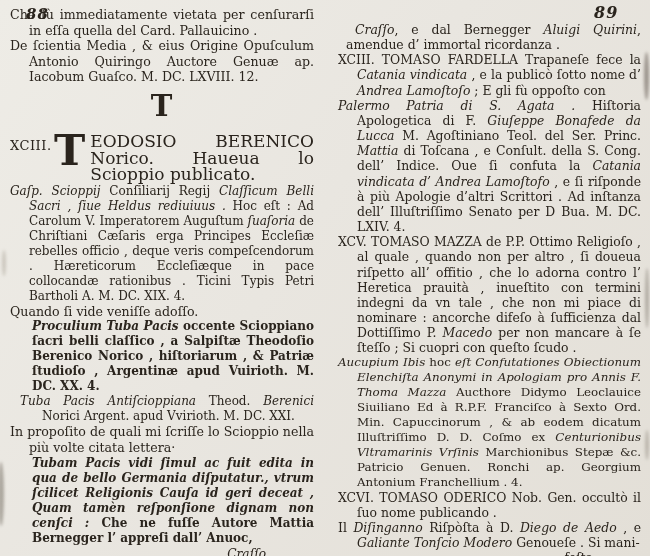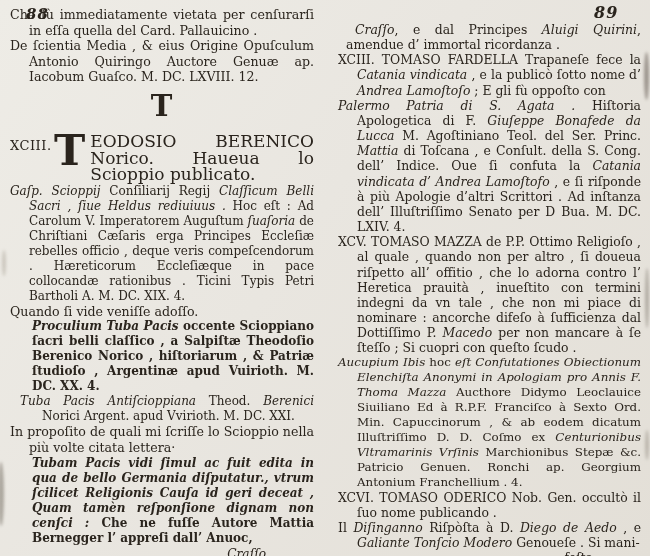--- a/index.html
+++ b/index.html
@@ -57,21 +57,21 @@
       <p class="para entry-drop "><span class="entry-num">XCIII.</span><span class="dropcap">T</span><span class="ro">EODOSIO BERENICO Norico. Haueua lo Scioppio publicato.</span></p>
       <p class="para hang small"><span class="it">Gaſp. Scioppij </span><span class="ro">Conſiliarij Regij </span><span class="it">Claſſicum Belli Sacri , ſiue Heldus rediuiuus . </span><span class="ro">Hoc eſt : Ad Carolum V. Imperatorem Auguſtum </span><span class="it">ſuaſoria </span><span class="ro">de Chriſtiani Cæſaris erga Principes Eccleſiæ rebelles officio , deque veris compeſcendorum . Hæreticorum Eccleſiæque in pace collocandæ rationibus . Ticini Typis Petri Bartholi A. M. DC. XIX. 4.</span></p>
       <p class="para "><span class="ro">Quando ſi vide veniſſe adoſſo.</span></p>
       <p class="para quote small"><span class="it">Proculium Tuba Pacis </span><span class="ro">occente Scioppiano ſacri belli claſſico , a Salpiſtæ Theodoſio Berenico Norico , hiſtoriarum , &amp; Patriæ ſtudioſo , Argentinæ apud Vuirioth. M. DC. XX. 4.</span></p>
       <p class="para hang2 small"><span class="it">Tuba Pacis Antiſcioppiana </span><span class="ro">Theod. </span><span class="it">Berenici </span><span class="ro">Norici Argent. apud Vvirioth. M. DC. XXI.</span></p>
       <p class="para hang"><span class="ro">In propoſito de quali mi ſcriſſe lo Scioppio nella più volte citata lettera·</span></p>
       <p class="para quote small"><span class="it">Tubam Pacis vidi ſimul ac fuit edita in qua de bello Germania diſputatur., vtrum ſcilicet Religionis Cauſa id geri deceat , Quam tamèn reſponſione dignam non cenſci : </span><span class="ro">Che ne fuſſe Autore Mattia Bernegger l’ appreſi dall’ Anuoc,</span></p>
       <div class="catchword it">Craſſo</div>
     </div>
   <div class="col" id="col-right">
-      <p class="para cont"><span class="it">Craſſo</span><span class="ro">, e dal Principes </span><span class="it">Aluigi Quirini</span><span class="ro">, amendue d’ immortal ricordanza .</span></p>
+      <p class="para cont"><span class="it">Craſſo</span><span class="ro">, e dal Bernegger </span><span class="it">Aluigi Quirini</span><span class="ro">, amendue d’ immortal ricordanza .</span></p>
       <p class="para hang"><span class="ro">XCIII. TOMASO FARDELLA Trapaneſe fece la </span><span class="it">Catania vindicata </span><span class="ro">, e la publicò ſotto nome d’ </span><span class="it">Andrea Lamoſtoſo </span><span class="ro">; E gli fù oppoſto con</span></p>
       <p class="para hang"><span class="it">Palermo Patria di S. Agata . </span><span class="ro">Hiſtoria Apologetica di F. </span><span class="it">Giuſeppe Bonafede da Lucca </span><span class="ro">M. Agoſtiniano Teol. del Ser. Princ. </span><span class="it">Mattia </span><span class="ro">di Toſcana , e Conſult. della S. Cong. dell’ Indice. Oue ſi confuta la </span><span class="it">Catania vindicata d’ Andrea Lamoſtofo </span><span class="ro">, e ſi riſponde à più Apologie d’altri Scrittori . Ad inſtanza dell’ Illuſtriſſimo Senato per D Bua. M. DC. LXIV. 4.</span></p>
       <p class="para hang"><span class="ro">XCV. TOMASO MAZZA de P.P. Ottimo Religioſo , al quale , quando non per altro , ſi doueua riſpetto all’ offitio , che lo adorna contro l’ Heretica prauità , inueſtito con termini indegni da vn tale , che non mi piace di nominare : ancorche difeſo à ſufficienza dal Dottiſſimo P. </span><span class="it">Macedo </span><span class="ro">per non mancare à ſe ſteſſo ; Si cuopri con queſto ſcudo .</span></p>
       <p class="para hang small"><span class="it">Aucupium Ibis </span><span class="ro">hoc </span><span class="it">eſt Confutationes Obiectionum Elenchiſta Anonymi in Apologiam pro Annis F. Thoma Mazza </span><span class="ro">Aucthore Didymo Leoclauice Siuiliano Ed à R.P.F. Franciſco à Sexto Ord. Min. Capuccinorum , &amp; ab eodem dicatum Illuſtriſſimo D. D. Coſmo ex </span><span class="it">Centurionibus Vltramarinis Vrſinis </span><span class="ro">Marchionibus Stepæ &amp;c. Patricio Genuen. Ronchi ap. Georgium Antonium Franchellium . 4.</span></p>
       <p class="para hang"><span class="ro">XCVI. TOMASO ODERICO Nob. Gen. occultò il ſuo nome publicando .</span></p>
       <p class="para hang"><span class="ro">Il </span><span class="it">Diſinganno </span><span class="ro">Riſpòſta à D. </span><span class="it">Diego de Aedo </span><span class="ro">, e </span><span class="it">Galiante Tonſcio Modero </span><span class="ro">Genoueſe . Si mani-</span></p>
       <div class="catchword">feſta</div>
     </div>
   <div class="smudge" id="sm1"></div>
   <div class="smudge" id="sm2"></div>

